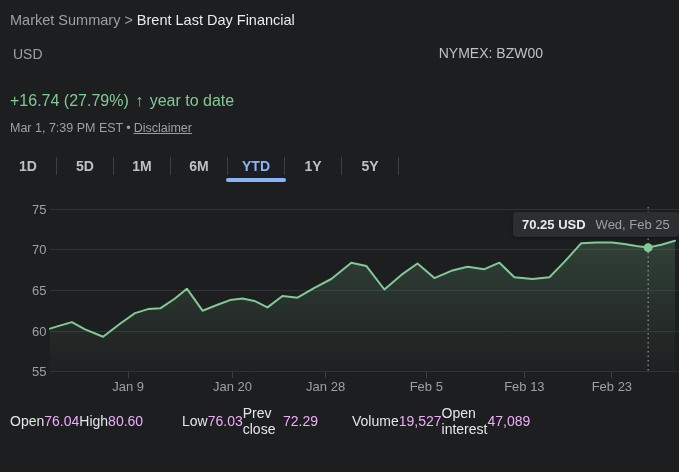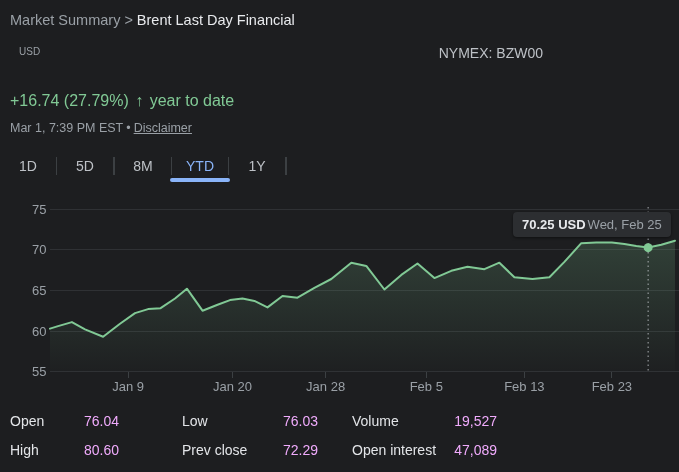--- a/index.html
+++ b/index.html
@@ -15,49 +15,49 @@
   
   .breadcrumb-row { position: absolute; left: 10px; top: 12px; font-size: 14.5px; }
   .crumb { color: #9aa0a6; text-decoration: none; cursor: pointer; }
   .crumb-sep { color: #9aa0a6; padding: 0 4px; }
   .crumb-title { color: #e8eaed; font-weight: 500; }
   .exchange { position: absolute; top: 45px; right: 6px; font-size: 14px; color: #bdc1c6; }
 
   
   .price-row { position: absolute; left: 10px; top: 46px; display: flex; align-items: baseline; }
   .price { font-size: 37px; font-weight: 500; color: #e8eaed; letter-spacing: -0.5px; line-height: 40px; }
-  .currency { font-size: 10px; color: #9aa0a6; margin-left: 9px; }
+  .currency { font-size: 14px; color: #9aa0a6; margin-left: 3px; }
   .change-row { position: absolute; left: 10px; top: 92px; font-size: 16px; font-weight: 500; color: #81c995; }
   .change-arrow { font-weight: 700; padding: 0 2px; }
   .time-row { position: absolute; left: 10px; top: 121px; font-size: 12.5px; color: #9aa0a6; }
   .disclaimer { color: #9aa0a6; text-decoration: underline; cursor: pointer; }
   .dot-sep { padding: 0 3px; }
 
   
   .tabs { position: absolute; left: 0; top: 150px; height: 32px; display: flex; align-items: center; }
   .tab { position: relative; width: 56px; height: 30px; line-height: 30px; text-align: center;
-         font-size: 14px; font-weight: 400; color: #bdc1c6; cursor: pointer; background: transparent;
+         font-size: 14px; font-weight: 700; color: #bdc1c6; cursor: pointer; background: transparent;
          border: none; padding: 0; font-family: inherit; }
   .tab.selected { color: #8ab4f8; }
   .tab-underline { position: absolute; bottom: -1px; left: 50%; margin-left: -20px; width: 60px; height: 4px;
                    border-radius: 2.5px; background: #8ab4f8; transform: translateX(-10px); }
   .tab-divider { width: 1px; height: 18px; background: #3c4043; }
 
   
   .chart { position: absolute; left: 0; top: 194px; width: 679px; height: 212px; padding-left: 24px; }
   .chart svg { display: block; }
-  .tooltip { position: absolute; left: 513px; top: 18px; display: flex; align-items: center; gap: 2px;
+  .tooltip { position: absolute; left: 513px; top: 18px; display: flex; align-items: center; gap: 10px;
              background: #2c2e31; border-radius: 4px; padding: 5px 9px; font-size: 13px; white-space: nowrap;
              box-shadow: 0 1px 3px rgba(0,0,0,0.5); }
   .tooltip .tt-value { color: #e8eaed; font-weight: 700; }
   .tooltip .tt-date { color: #9aa0a6; }
 
   
   .stats { position: absolute; left: 10px; top: 406px; display: flex; font-size: 14px; }
-  .stats-col { display: flex; flex-direction: column; }
+  .stats-col { display: flex; flex-direction: row; }
   .stats-col.c1 { width: 109px; }
   .stats-col.c2 { width: 136px; margin-left: 63px; }
   .stats-col.c3 { width: 145px; margin-left: 34px; }
   .stat-cell { display: flex; justify-content: space-between; height: 29px; align-items: center; }
   .stat-label { color: #e3e5e8; }
   .stat-value { color: #f0abfc; }
 </style>
 </head>
 <body>
 
@@ -81,27 +81,29 @@
 
   <div class="time-row">
     <span>Mar 1, 7:39 PM EST</span><span class="dot-sep">•</span><span class="disclaimer">Disclaimer</span>
   </div>
 
   <div class="tabs">
       <button class="tab">1D</button>
       <span class="tab-divider"></span>
       <button class="tab">5D</button>
       <span class="tab-divider"></span>
+      <button class="tab">1M</button>
       <span class="tab-divider"></span>
-      <button class="tab">8M</button>
+      <button class="tab">6M</button>
       <span class="tab-divider"></span>
       <button class="tab selected">YTD<span class="tab-underline"></span></button>
       <span class="tab-divider"></span>
       <button class="tab">1Y</button>
       <span class="tab-divider"></span>
+      <button class="tab">5Y</button>
       <span class="tab-divider"></span>
     </div>
 
   <div class="chart">
     <svg width="679" height="212" viewBox="0 0 679 212">
         <defs>
           <linearGradient id="areaGrad" x1="0" y1="0" x2="0" y2="1">
             <stop offset="0" stop-color="#81c995" stop-opacity="0.20"></stop>
             <stop offset="1" stop-color="#81c995" stop-opacity="0.01"></stop>
           </linearGradient>

